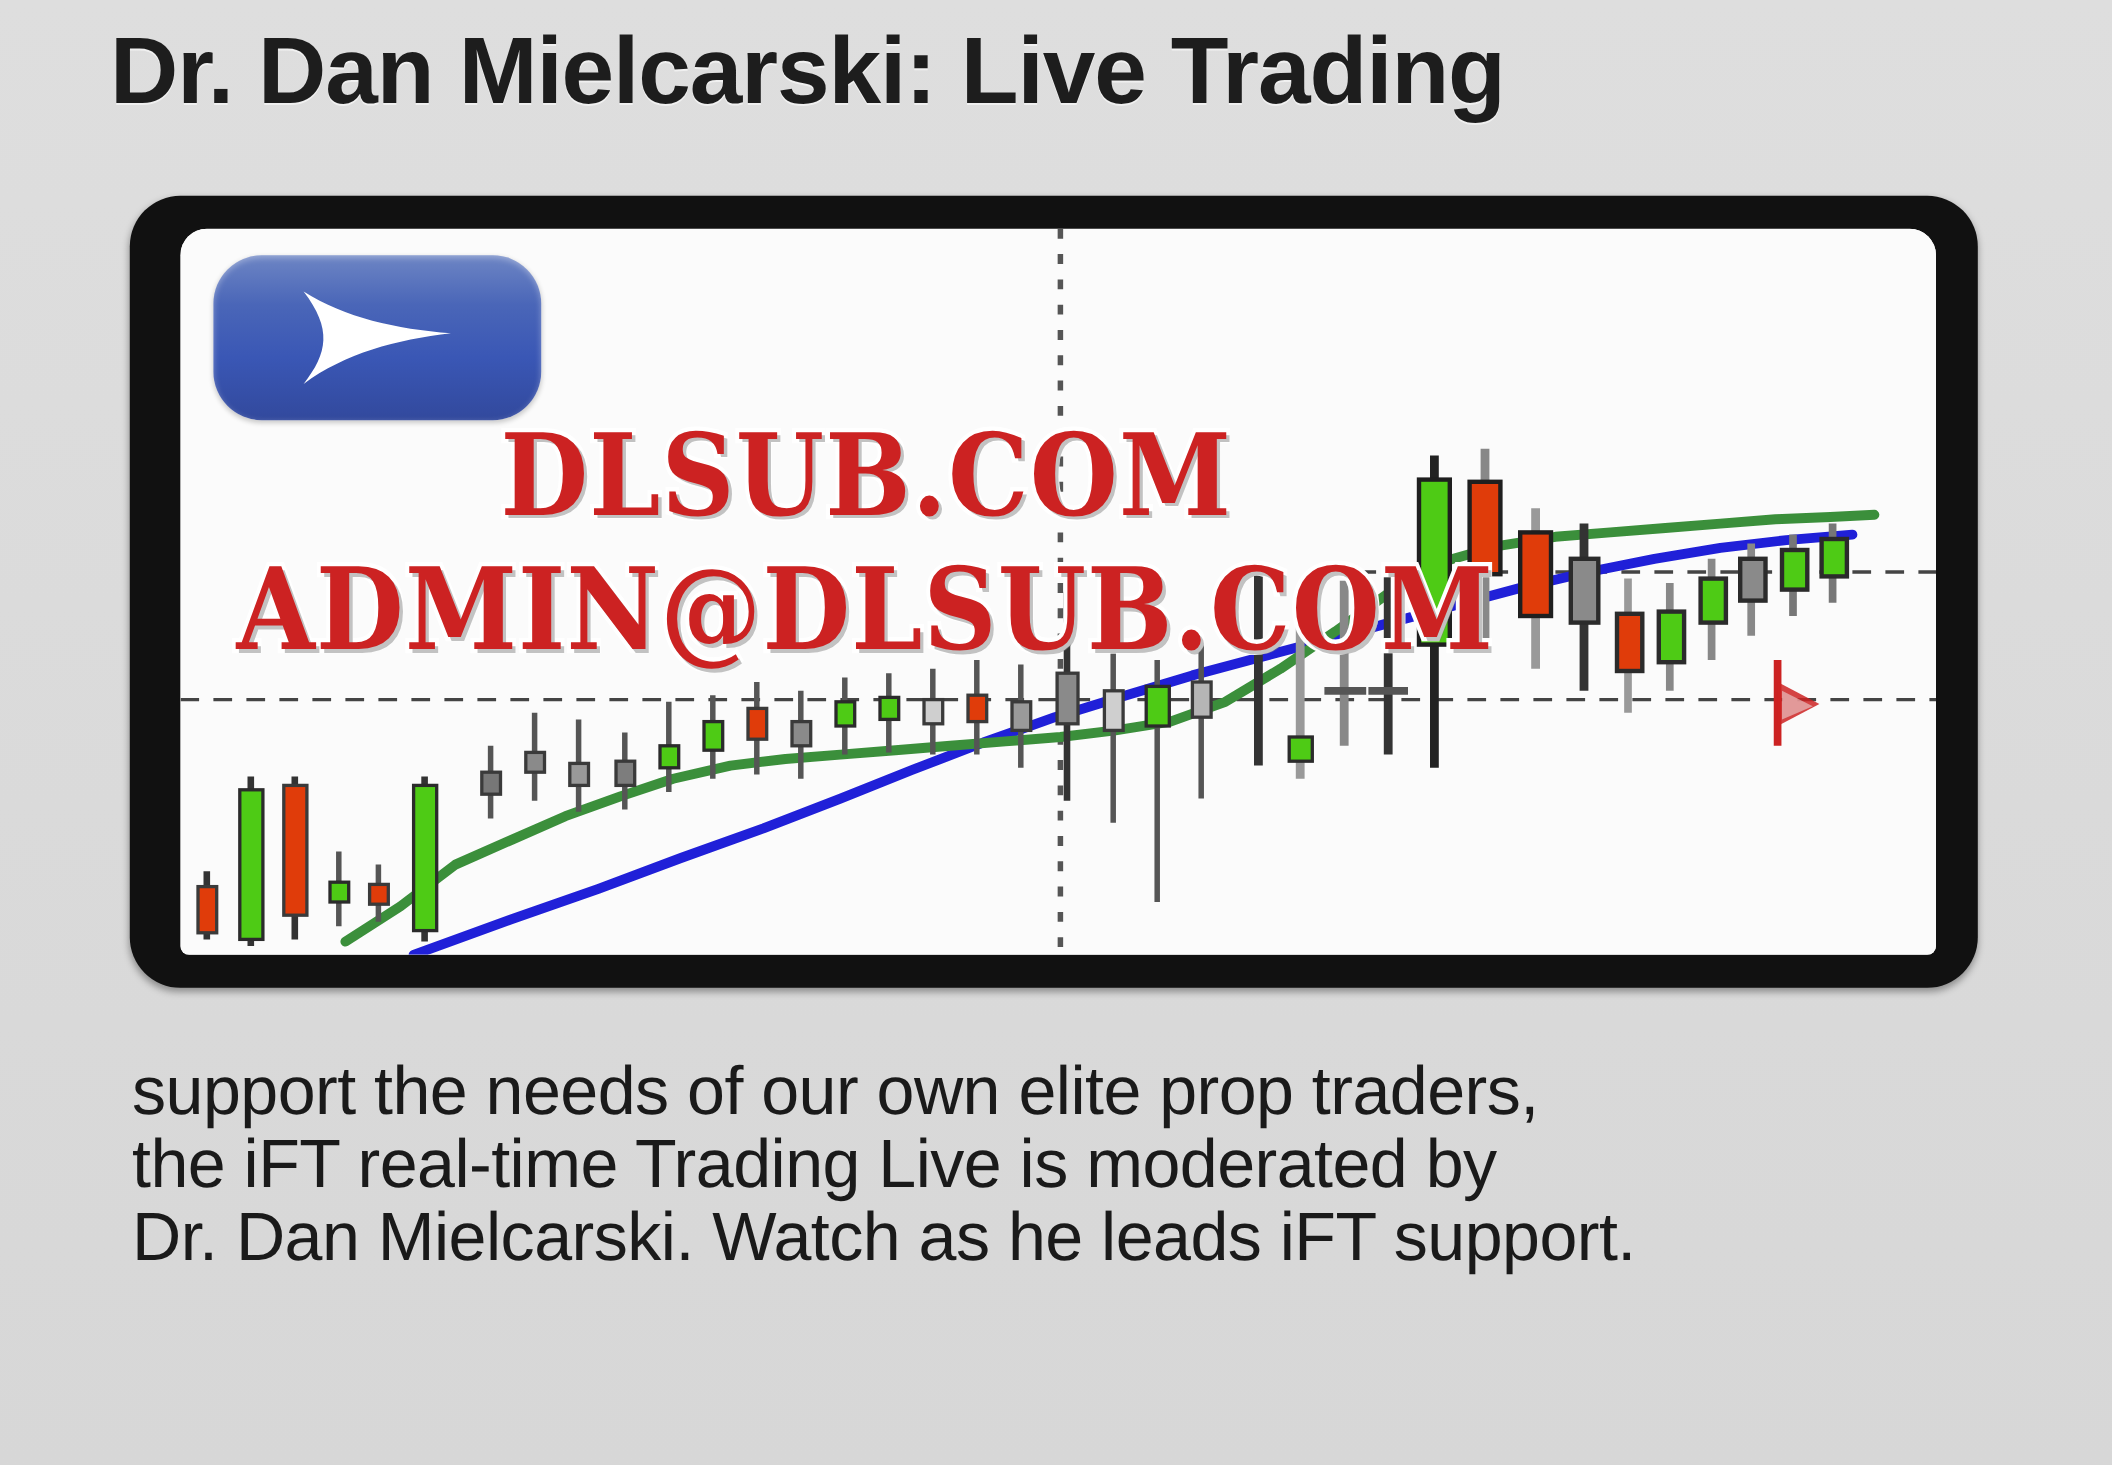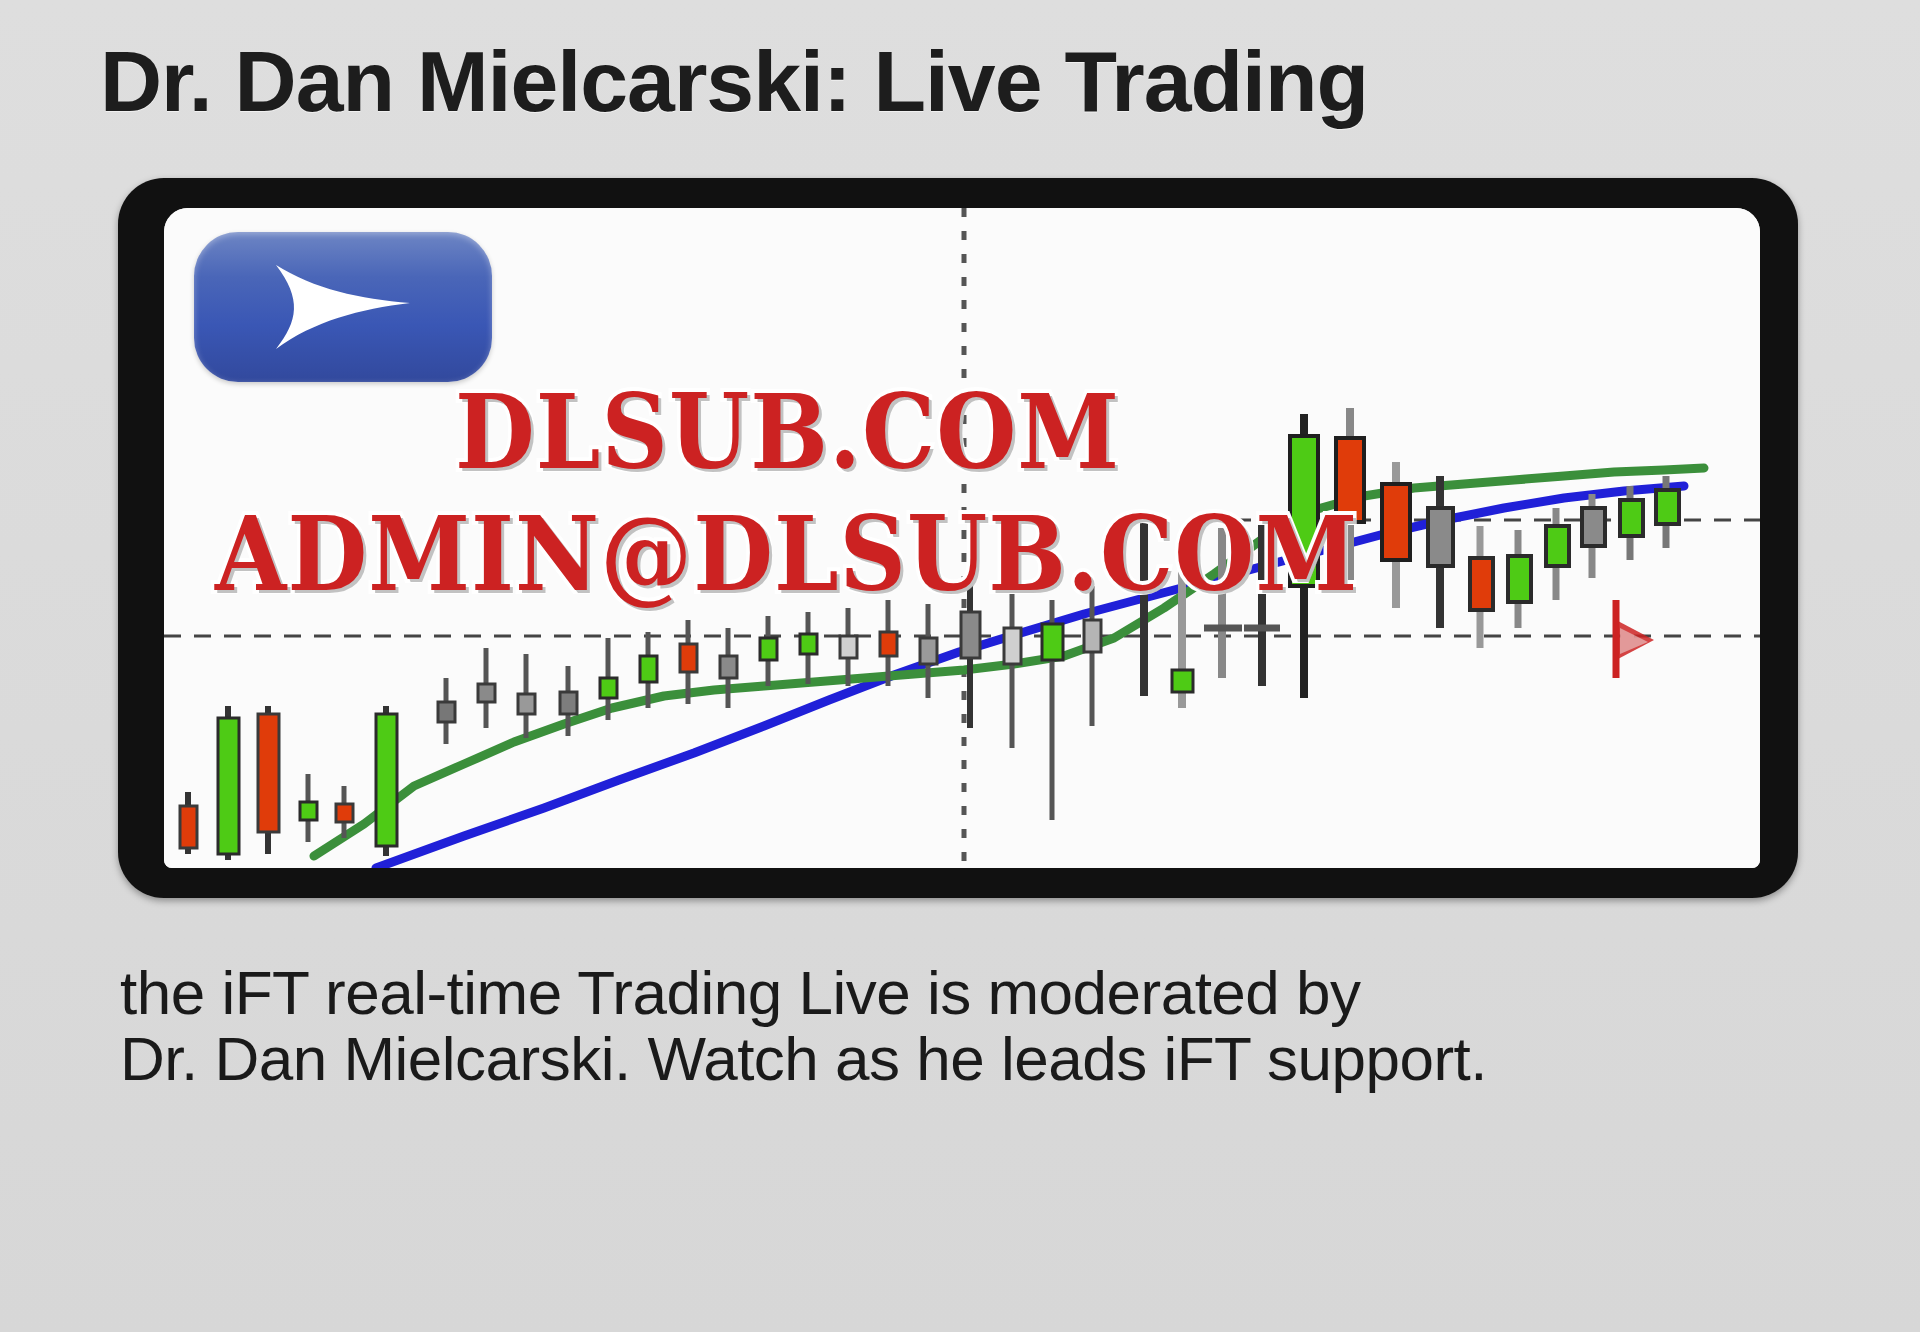--- a/index.html
+++ b/index.html
@@ -21,21 +21,21 @@
     left: 0; top: 0;
     width: 1920px;
     height: 1332px;
     background: linear-gradient(180deg, #dedede 0%, #dadada 55%, #d7d7d7 100%);
   }
 
   
   .title-bar {
     position: absolute;
     left: 100px;
-    top: 26px;
+    top: 10px;
     width: 1740px;
     height: 110px;
   }
   .title-text {
     font-family: "Liberation Sans", sans-serif;
     font-weight: 700;
     font-size: 86px;
     line-height: 110px;
     letter-spacing: -1px;
     color: #1d1d1d;
@@ -348,17 +348,18 @@
 
     </div>
   </div>
 
   <div class="watermark">
     <div class="wm-line wm1">DLSUB.COM</div>
     <div class="wm-line wm2">ADMIN@DLSUB.COM</div>
   </div>
 
   <div class="description">
+    <div class="desc-line">support the needs of our own elite prop traders,</div>
     <div class="desc-line">the iFT real-time Trading Live is moderated by</div>
     <div class="desc-line">Dr. Dan Mielcarski. Watch as he leads iFT support.</div>
   </div>
 
 </div>
 
 </body></html>

